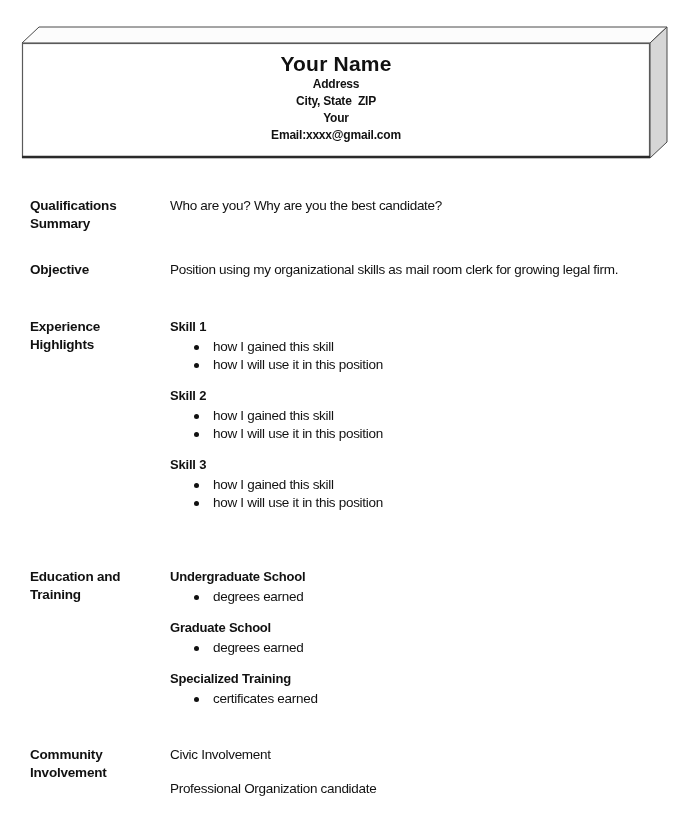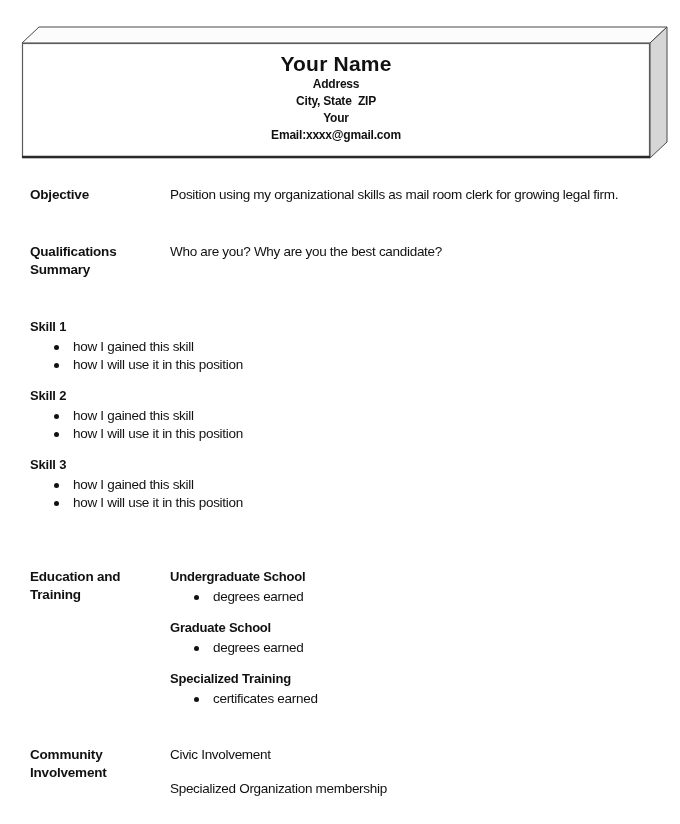--- a/index.html
+++ b/index.html
@@ -139,35 +139,36 @@
       <div class="name">Your Name</div>
       <div class="hline">Address</div>
       <div class="hline">City, State  ZIP</div>
       <div class="hline">Your</div>
       <div class="hline">Email:xxxx@gmail.com</div>
     </div>
   </div>
 
   <div class="content">
 
+    <section class="section">
+      <div class="label">Qualifications Summary</div>
+      <div class="body">
+        <p>Who are you? Why are you the best candidate?</p>
+      </div>
+    </section>
+
     <section class="section sec-objective">
       <div class="label">Objective</div>
       <div class="body">
         <p>Position using my organizational skills as mail room clerk for growing legal firm.</p>
       </div>
     </section>
 
     <section class="section">
-      <div class="label">Qualifications Summary</div>
-      <div class="body">
-        <p>Who are you? Why are you the best candidate?</p>
-      </div>
-    </section>
-
-    <section class="section">
+      <div class="label">Experience Highlights</div>
       <div class="body">
 
         <div class="group">
           <div class="group-heading">Skill 1</div>
           <ul class="bullets">
             <li><span class="dot"></span><span>how I gained this skill</span></li>
             <li><span class="dot"></span><span>how I will use it in this position</span></li>
           </ul>
         </div>
 
@@ -215,18 +216,18 @@
           </ul>
         </div>
 
       </div>
     </section>
 
     <section class="section sec-community">
       <div class="label">Community Involvement</div>
       <div class="body">
         <p>Civic Involvement</p>
-        <p>Specialized Organization membership</p>
+        <p>Professional Organization candidate</p>
       </div>
     </section>
 
   </div>
 </div>
 
 </body></html>

